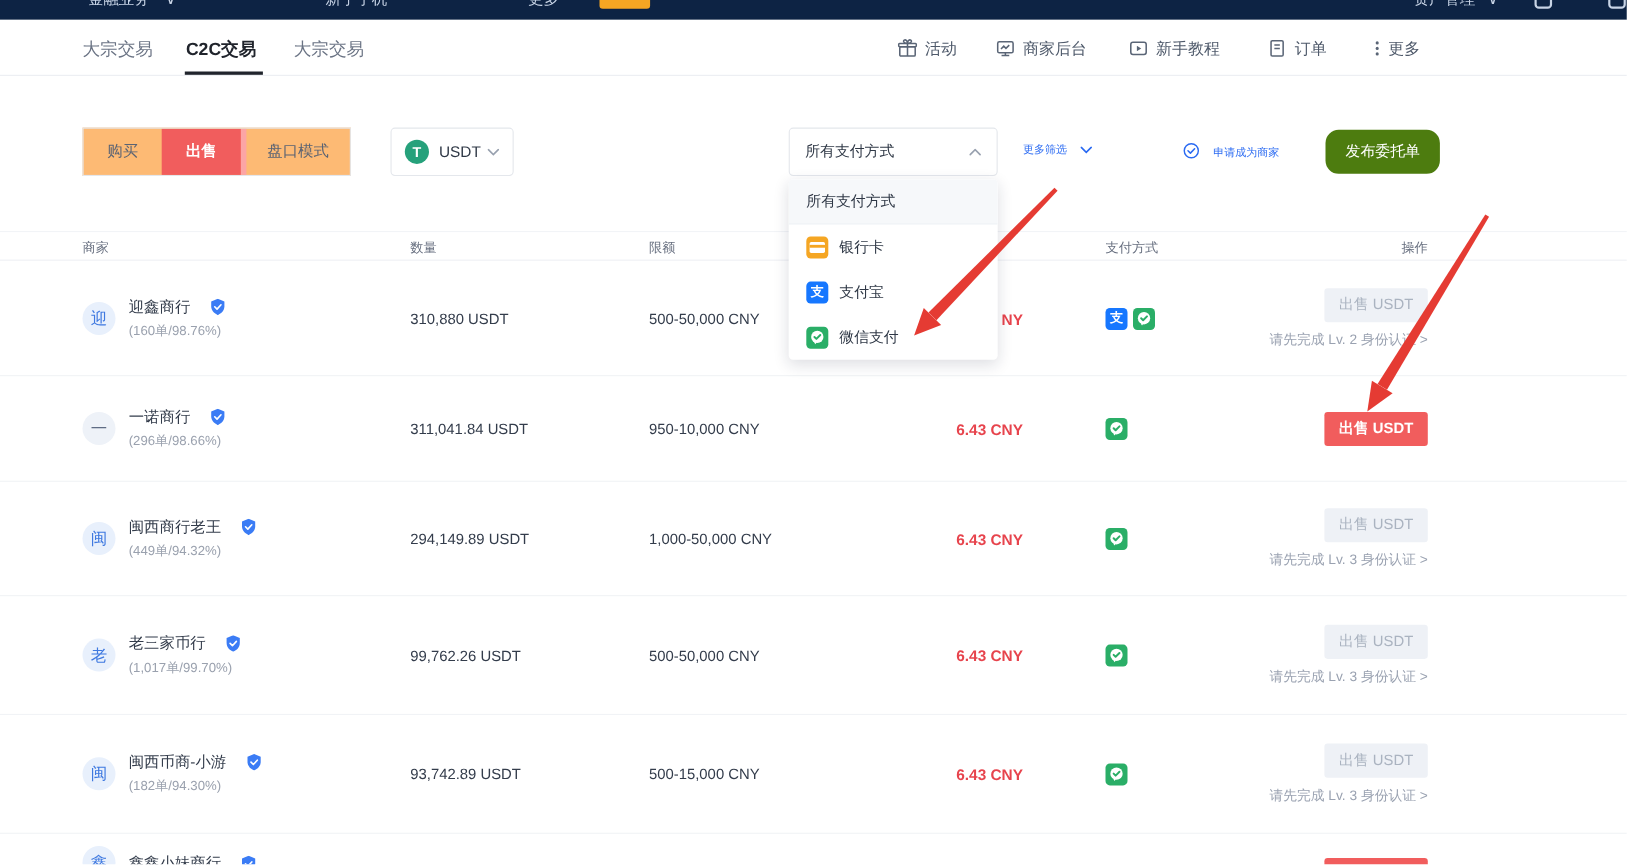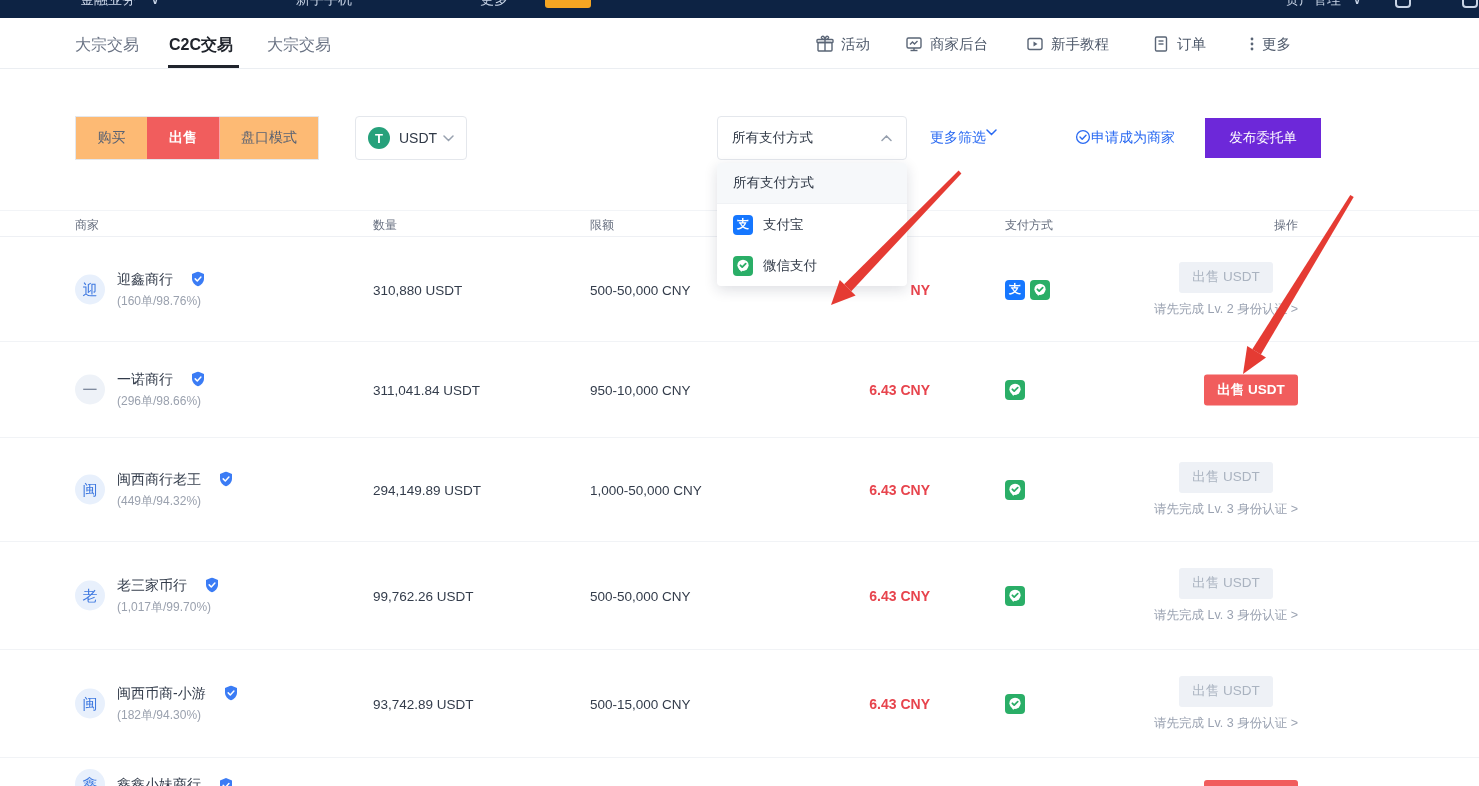--- a/index.html
+++ b/index.html
@@ -17,30 +17,30 @@
   .nav{position:absolute;left:0;top:18px;width:1479px;height:51px;background:#fff;border-bottom:1px solid #ebeef2}
   .tab{position:absolute;top:17px;font-size:16px;color:#6a7384;cursor:pointer}
   .tab.active{color:#20242c;font-weight:bold}
   .tab-underline{position:absolute;left:168px;bottom:0;width:71px;height:3px;background:#20242c}
   .navlink{position:absolute;top:14px;height:24px;display:flex;align-items:center;gap:7px;color:#4f5a6b;font-size:14.5px;cursor:pointer}
   .navlink svg{display:block}
 
   
   .seg{position:absolute;left:75px;top:116px;width:244px;height:44px;border:1px solid #e4e7ec;border-radius:0;display:flex;overflow:hidden;background:#fdba74}
   .seg .opt{display:flex;align-items:center;justify-content:center;font-size:14px;color:#5a6373;cursor:pointer}
-  .seg .opt + .opt{border-left:1px solid #fca5a5}
+  .seg .opt + .opt{border-left:5px solid #fca5a5}
   .seg .opt.red{background:#f15d5d;color:#fff;font-weight:bold;border-left:none}
   .selbox{position:absolute;top:116px;height:44px;border:1px solid #e4e7ec;border-radius:4px;background:#fff;display:flex;align-items:center;cursor:pointer}
   .coin-ico{width:22px;height:22px;border-radius:50%;background:#26a17b;color:#fff;font-weight:bold;font-size:13px;display:flex;align-items:center;justify-content:center;margin:0 9px 0 12px}
   .amt-wrap{position:absolute;left:488px;top:116px;width:227px;height:44px;border:1px solid #e4e7ec;border-radius:4px;background:#fff}
   .amt-wrap input{position:absolute;left:14px;top:0;width:130px;height:42px;border:none;outline:none;font-size:13px;color:#2f3846;font-family:inherit}
   .amt-wrap input::placeholder{color:#c6ccd6}
   .amt-cny{position:absolute;right:14px;top:0;height:42px;display:flex;align-items:center;gap:6px;font-size:13.5px;color:#2f3846;cursor:pointer}
-  .blue-link{position:absolute;top:129px;display:flex;gap:0;color:#2a6af2;font-size:14px;cursor:pointer}
-  .post-btn{position:absolute;left:1205px;top:118px;width:116px;height:40px;background:#6d28d9;color:#fff;border:none;border-radius:0;font-size:13.5px;font-family:inherit;cursor:pointer}
+  .blue-link{position:absolute;top:129px;display:flex;align-items:center;gap:12px;color:#2a6af2;font-size:10px;cursor:pointer}
+  .post-btn{position:absolute;left:1205px;top:118px;width:104px;height:40px;background:#4d7c0f;color:#fff;border:none;border-radius:12px;font-size:13.5px;font-family:inherit;cursor:pointer}
 
   
   .pay-trigger{position:absolute;left:717px;top:116px;width:190px;height:44px;border:1px solid #e4e7ec;border-radius:4px;background:#fff;display:flex;align-items:center;justify-content:space-between;padding:0 14px;font-size:13.5px;color:#2f3846;cursor:pointer}
   .dropdown{position:absolute;left:717px;top:163px;width:190px;background:#fff;border-radius:4px;
             box-shadow:0 4px 14px rgba(20,30,60,.14);z-index:40;overflow:hidden}
   .dd-item{height:41px;display:flex;align-items:center;gap:10px;padding:0 16px;font-size:13.5px;color:#2f3846;cursor:pointer}
   .dd-item.head{background:#f6f8fa;border-bottom:1px solid #f0f2f5}
   .pay-ico{width:20px;height:20px;border-radius:4px;position:relative;flex:0 0 auto}
   .pay-ico svg{position:absolute;left:0;top:0}
   .ico-alipay{background:#1677ff;color:#fff;font-size:12px;font-weight:bold;display:flex;align-items:center;justify-content:center}
@@ -53,21 +53,21 @@
   .cell{position:absolute;top:50%;transform:translateY(-50%)}
   .avatar{width:30px;height:30px;border-radius:50%;background:#e8f0fc;color:#3f79e0;font-size:15px;display:flex;align-items:center;justify-content:center}
   .m-wrap{display:flex;align-items:center;gap:12px}
   .m-nameline{display:flex;align-items:center;gap:18px}
   .m-name{font-size:14px;color:#333c4b;cursor:pointer}
   .m-stats{font-size:12px;color:#9aa1ae;margin-top:4px}
   .c-amount{left:373px;font-size:13.5px;color:#333c4b}
   .c-limit{left:590px;font-size:13.5px;color:#333c4b}
   .c-price{right:549px;font-size:14px;font-weight:bold;color:#e7444d;text-align:right}
   .c-pays{left:1005px;display:flex;gap:5px}
-  .action-stack{position:absolute;right:181px;top:50%;transform:translateY(-50%);display:flex;flex-direction:column;align-items:center;gap:8px}
+  .action-stack{position:absolute;right:181px;top:50%;transform:translateY(-50%);display:flex;flex-direction:column;align-items:flex-end;gap:8px}
   .sell-btn{width:94px;height:31px;border:none;border-radius:3px;font-size:13.5px;font-family:inherit;cursor:pointer}
   .sell-btn.disabled{background:#eef1f6;color:#aab3c0}
   .sell-btn.primary{background:#f15d5d;color:#fff;font-weight:bold}
   .verify{font-size:12.5px;color:#9aa2b1;cursor:pointer;white-space:nowrap}
 
   .arrows{position:absolute;left:0;top:0;width:1479px;height:786px;z-index:50;pointer-events:none}
   .chev{flex:0 0 auto}
 </style>
 </head>
 <body>
@@ -365,20 +365,29 @@
       </div>
     </div>
     <button class="sell-btn primary" style="position:absolute;left:1204px;top:22px">出售 USDT</button>
   </div>
 
   <div class="dropdown">
     <div class="dd-item head">
       <span>所有支付方式</span>
     </div>
     <div class="dd-item">
+      <span class="pay-ico" style="background:#f5a623">
+          <svg width="20" height="20" viewBox="0 0 20 20">
+            <rect x="3" y="5" width="14" height="10" rx="1.5" fill="#fff"></rect>
+            <rect x="3" y="7.6" width="14" height="2.6" fill="#f5a623"></rect>
+          </svg>
+        </span>
+      <span>银行卡</span>
+    </div>
+    <div class="dd-item">
       <span class="pay-ico ico-alipay">支</span>
       <span>支付宝</span>
     </div>
     <div class="dd-item">
       <span class="pay-ico" style="background:#2aae67">
           <svg width="20" height="20" viewBox="0 0 20 20">
             <circle cx="10" cy="9.3" r="5.6" fill="#fff"></circle>
             <polygon points="7,14 10.5,12.8 8.2,16 " fill="#fff"></polygon>
             <polyline points="7.4,9.3 9.2,11.1 12.7,7.6" stroke="#2aae67" stroke-width="1.8" fill="none" stroke-linecap="round" stroke-linejoin="round"></polyline>
           </svg>

